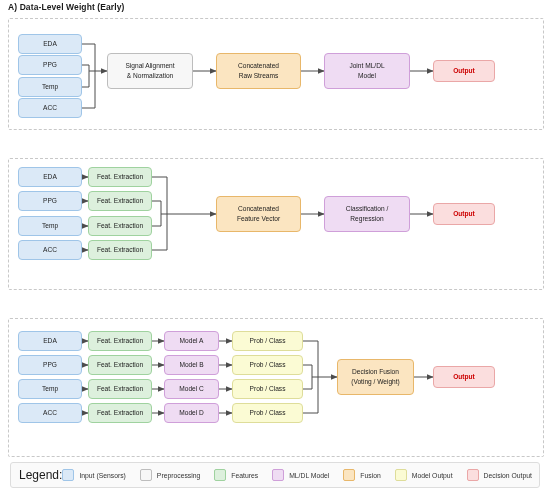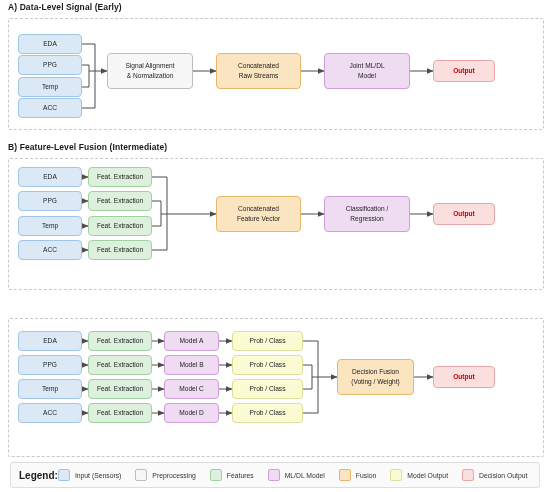--- a/index.html
+++ b/index.html
@@ -69,22 +69,22 @@
     width: 530px; height: 26px;
     background: #fafafa;
     border: 1px solid #dddddd;
     border-radius: 3px;
     display: flex;
     align-items: center;
     padding-left: 8px;
     box-sizing: border-box;
   }
   .legend-label {
-    font-size: 10px;
-    font-weight: bold;
+    font-size: 12px;
+    font-weight: normal;
     color: #1a1a1a;
     margin-right: 0;
   }
   .legend-item {
     display: flex;
     align-items: center;
     margin-right: 14px;
   }
   .legend-swatch {
     width: 12px; height: 12px;
@@ -148,37 +148,36 @@
     <path class="wire" d="M219,413 H232" marker-end="url(#ah)"></path>
 
     <path class="wire" d="M303,341 H318 V377"></path>
     <path class="wire" d="M303,365 H312 V377"></path>
     <path class="wire" d="M303,389 H312 V377"></path>
     <path class="wire" d="M303,413 H318 V377"></path>
     <path class="wire" d="M312,377 H337" marker-end="url(#ah)"></path>
     <path class="wire" d="M414,377 H433" marker-end="url(#ah)"></path>
   </svg>
 
-  <div class="panel-title" style="left:8px; top:2px;">A) Data-Level Signal (Early)</div>
+  <div class="panel-title" style="left:8px; top:2px;">A) Data-Level Weight (Early)</div>
   <div class="panel-frame" style="left:8px; top:18px; width:534px; height:110px;"></div>
 
   <div class="node n-input" style="left:18px; top:34px; width:64px; height:20px;">EDA</div>
   <div class="node n-input" style="left:18px; top:55px; width:64px; height:20px;">PPG</div>
   <div class="node n-input" style="left:18px; top:77px; width:64px; height:20px;">Temp</div>
   <div class="node n-input" style="left:18px; top:98px; width:64px; height:20px;">ACC</div>
 
   <div class="node n-prep" style="left:107px; top:53px; width:86px; height:36px;">Signal Alignment
 &amp; Normalization</div>
   <div class="node n-fusion" style="left:216px; top:53px; width:85px; height:36px;">Concatenated
 Raw Streams</div>
   <div class="node n-model" style="left:324px; top:53px; width:86px; height:36px;">Joint ML/DL
 Model</div>
   <div class="node n-decision" style="left:433px; top:60px; width:62px; height:22px;">Output</div>
 
-  <div class="panel-title" style="left:8px; top:142px;">B) Feature-Level Fusion (Intermediate)</div>
   <div class="panel-frame" style="left:8px; top:158px; width:534px; height:130px;"></div>
 
   <div class="node n-input" style="left:18px; top:167px; width:64px; height:20px;">EDA</div>
   <div class="node n-input" style="left:18px; top:191px; width:64px; height:20px;">PPG</div>
   <div class="node n-input" style="left:18px; top:216px; width:64px; height:20px;">Temp</div>
   <div class="node n-input" style="left:18px; top:240px; width:64px; height:20px;">ACC</div>
 
   <div class="node n-feature" style="left:88px; top:167px; width:64px; height:20px;">Feat. Extraction</div>
   <div class="node n-feature" style="left:88px; top:191px; width:64px; height:20px;">Feat. Extraction</div>
   <div class="node n-feature" style="left:88px; top:216px; width:64px; height:20px;">Feat. Extraction</div>

